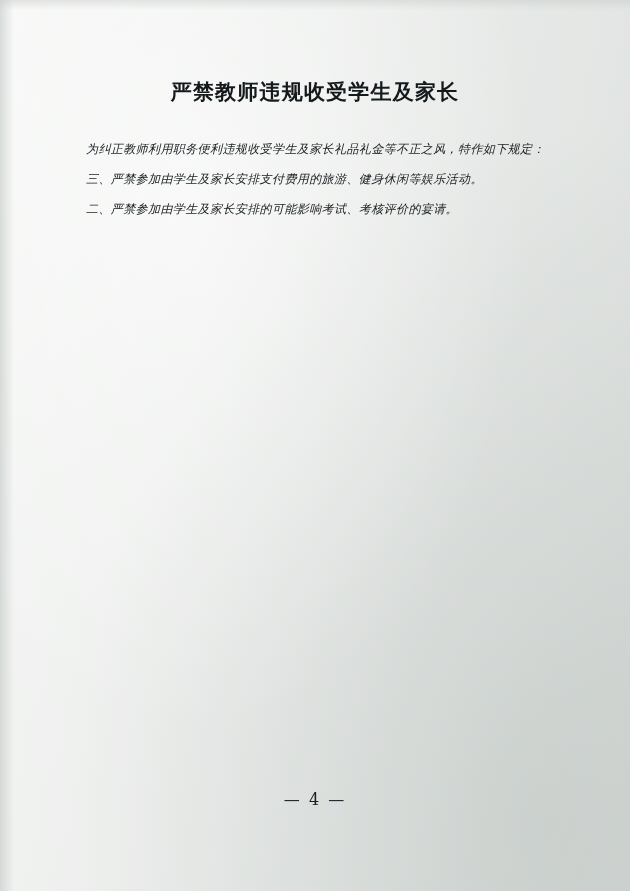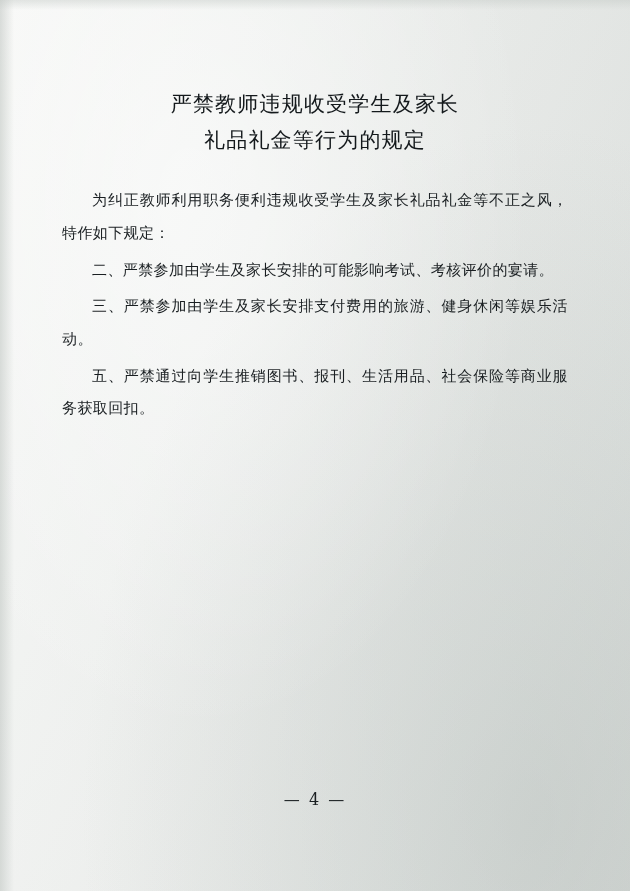--- a/index.html
+++ b/index.html
@@ -44,37 +44,38 @@
     height: 10px;
     background: linear-gradient(to bottom, rgba(196,202,198,0.45), rgba(196,202,198,0));
     pointer-events: none;
   }
   .content {
     position: relative;
     padding: 74px 62px 0 62px;
   }
   .doc-title {
     text-align: center;
-    font-weight: normal;
+    font-weight: bold;
     font-size: 21px;
     line-height: 1.72;
     letter-spacing: 1.2px;
     color: #14191c;
-    margin: 12px 0 26px 0;
+    margin: 0 0 26px 0;
   }
   .doc-title .line {
     display: block;
   }
   .body-text {
-    font-size: 15px;
+    font-size: 12px;
     line-height: 2.18;
     color: #1a1f22;
     letter-spacing: 0.4px;
     text-align: justify;
     text-justify: inter-character;
+    font-style: italic;
   }
   .para {
     margin: 0 0 4px 0;
     text-indent: 2em;
   }
   .page-number {
     position: absolute;
     left: 0;
     right: 0;
     bottom: 82px;
@@ -88,25 +89,23 @@
 <body>
 
 <div class="page">
   <div class="paper-shade"></div>
   <div class="edge-left"></div>
   <div class="edge-top"></div>
 
   <div class="content">
     <h1 class="doc-title">
       <span class="line">严禁教师违规收受学生及家长</span>
-      <span class="line">礼品礼金等行为的规定</span>
     </h1>
 
     <div class="body-text">
       <p class="para">为纠正教师利用职务便利违规收受学生及家长礼品礼金等不正之风，特作如下规定：</p>
+      <p class="para">三、严禁参加由学生及家长安排支付费用的旅游、健身休闲等娱乐活动。</p>
       <p class="para">二、严禁参加由学生及家长安排的可能影响考试、考核评价的宴请。</p>
-      <p class="para">三、严禁参加由学生及家长安排支付费用的旅游、健身休闲等娱乐活动。</p>
-      <p class="para">五、严禁通过向学生推销图书、报刊、生活用品、社会保险等商业服务获取回扣。</p>
     </div>
   </div>
 
   <div class="page-number">— 4 —</div>
 </div>
 
 </body></html>

